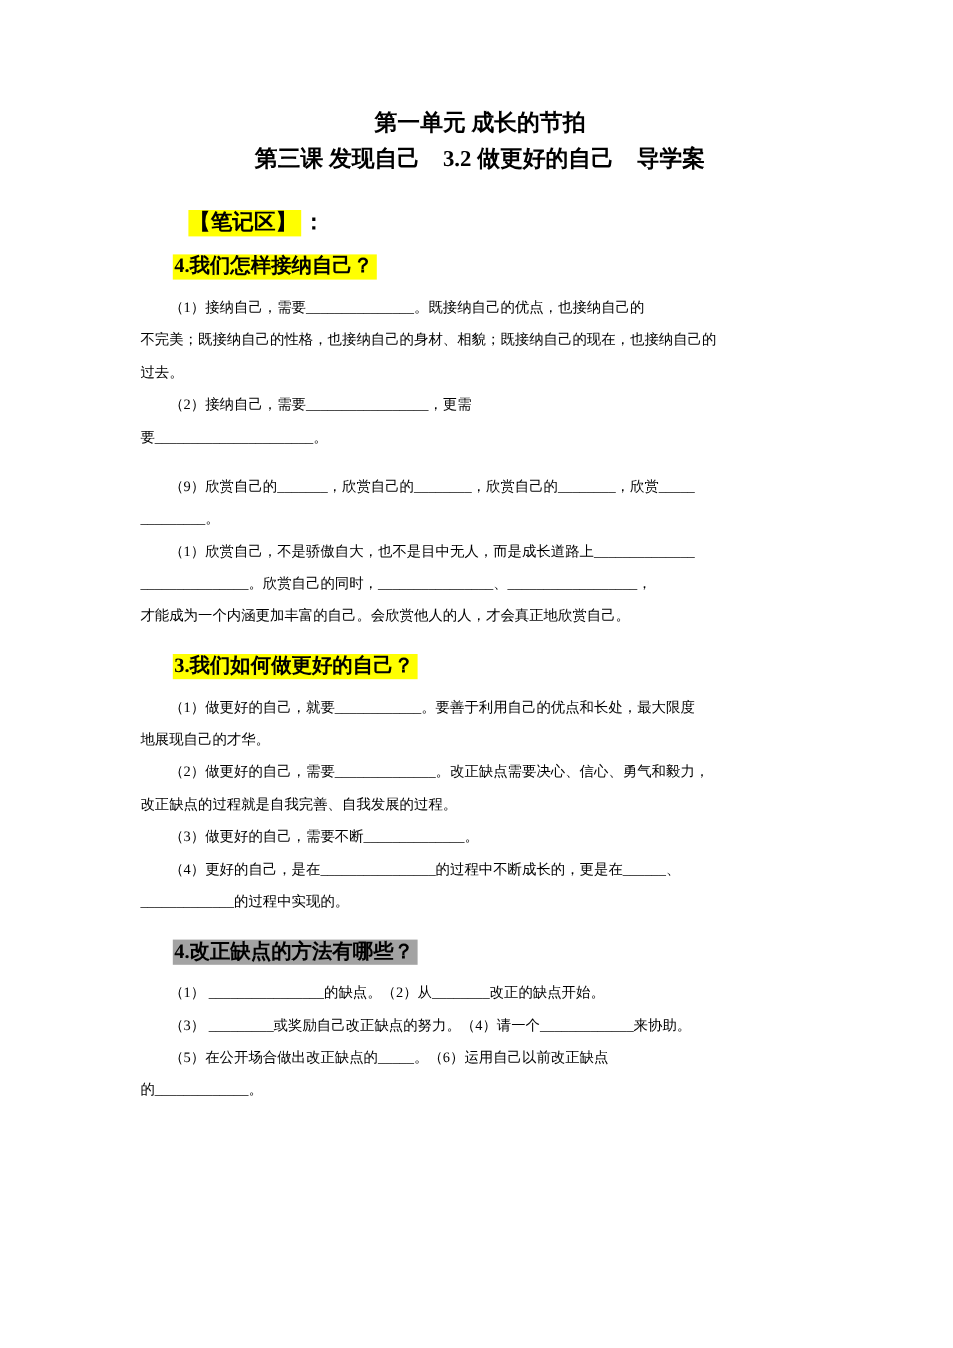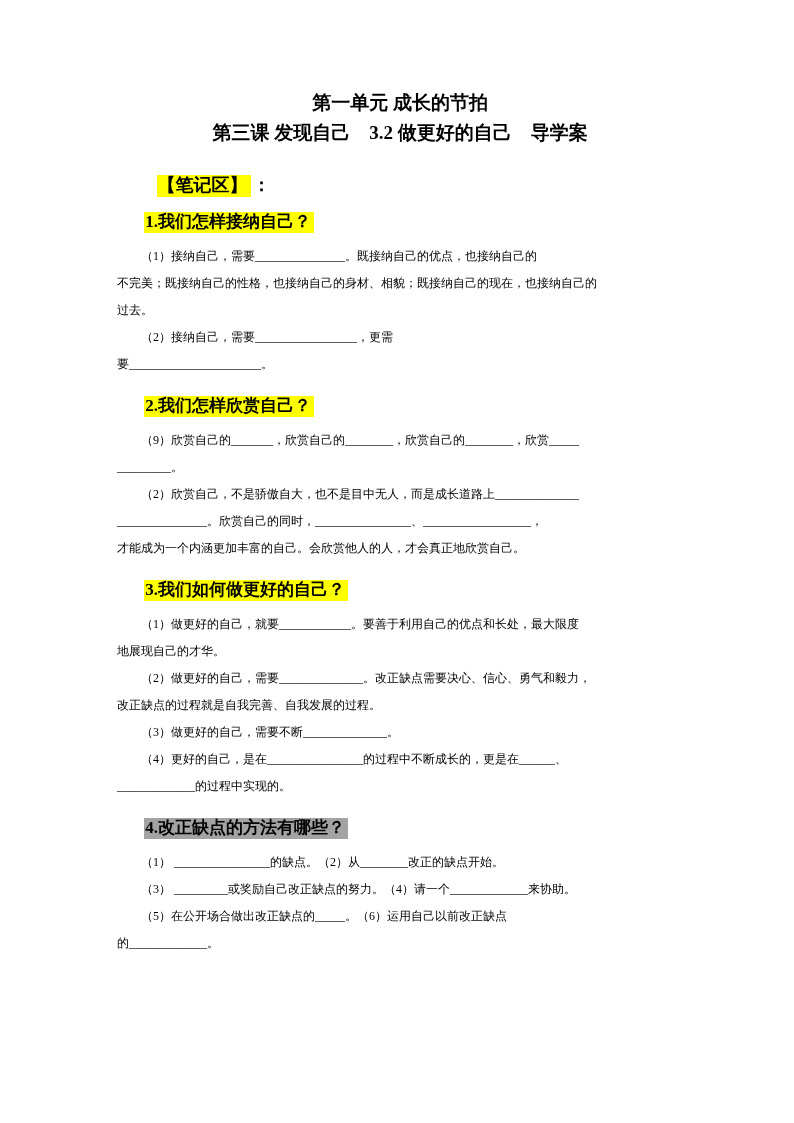--- a/index.html
+++ b/index.html
@@ -64,32 +64,31 @@
 </style>
 </head>
 <body>
 
 <div class="page" style="background: rgb(255, 255, 255); color: rgb(0, 0, 0);">
   <p class="title">第一单元 成长的节拍</p>
   <p class="title">第三课 发现自己　3.2 做更好的自己　导学案</p>
   <p class="notes"><span class="hl" style="background: rgb(255, 255, 0);">【笔记区】</span><span class="notes-colon">：</span></p>
   <div id="sections">
       <section>
-        <p class="heading"><span class="hl" style="background: rgb(255, 255, 0);">1.我们怎样接纳自己？</span></p>
+        <p class="heading"><span class="hl" style="background: rgb(255, 255, 0);">4.我们怎样接纳自己？</span></p>
         <p class="para">（1）接纳自己，需要_______________。既接纳自己的优点，也接纳自己的
 不完美；既接纳自己的性格，也接纳自己的身材、相貌；既接纳自己的现在，也接纳自己的
 过去。</p>
         <p class="para">（2）接纳自己，需要_________________，更需
 要______________________。</p>
       </section>
       <section>
-        <p class="heading"><span class="hl" style="background: rgb(255, 255, 0);">2.我们怎样欣赏自己？</span></p>
         <p class="para">（9）欣赏自己的_______，欣赏自己的________，欣赏自己的________，欣赏_____
 _________。</p>
-        <p class="para">（2）欣赏自己，不是骄傲自大，也不是目中无人，而是成长道路上______________
+        <p class="para">（1）欣赏自己，不是骄傲自大，也不是目中无人，而是成长道路上______________
 _______________。欣赏自己的同时，________________、__________________，
 才能成为一个内涵更加丰富的自己。会欣赏他人的人，才会真正地欣赏自己。</p>
       </section>
       <section>
         <p class="heading"><span class="hl" style="background: rgb(255, 255, 0); text-align: center;">3.我们如何做更好的自己？</span></p>
         <p class="para">（1）做更好的自己，就要____________。要善于利用自己的优点和长处，最大限度
 地展现自己的才华。</p>
         <p class="para">（2）做更好的自己，需要______________。改正缺点需要决心、信心、勇气和毅力，
 改正缺点的过程就是自我完善、自我发展的过程。</p>
         <p class="para">（3）做更好的自己，需要不断______________。</p>

